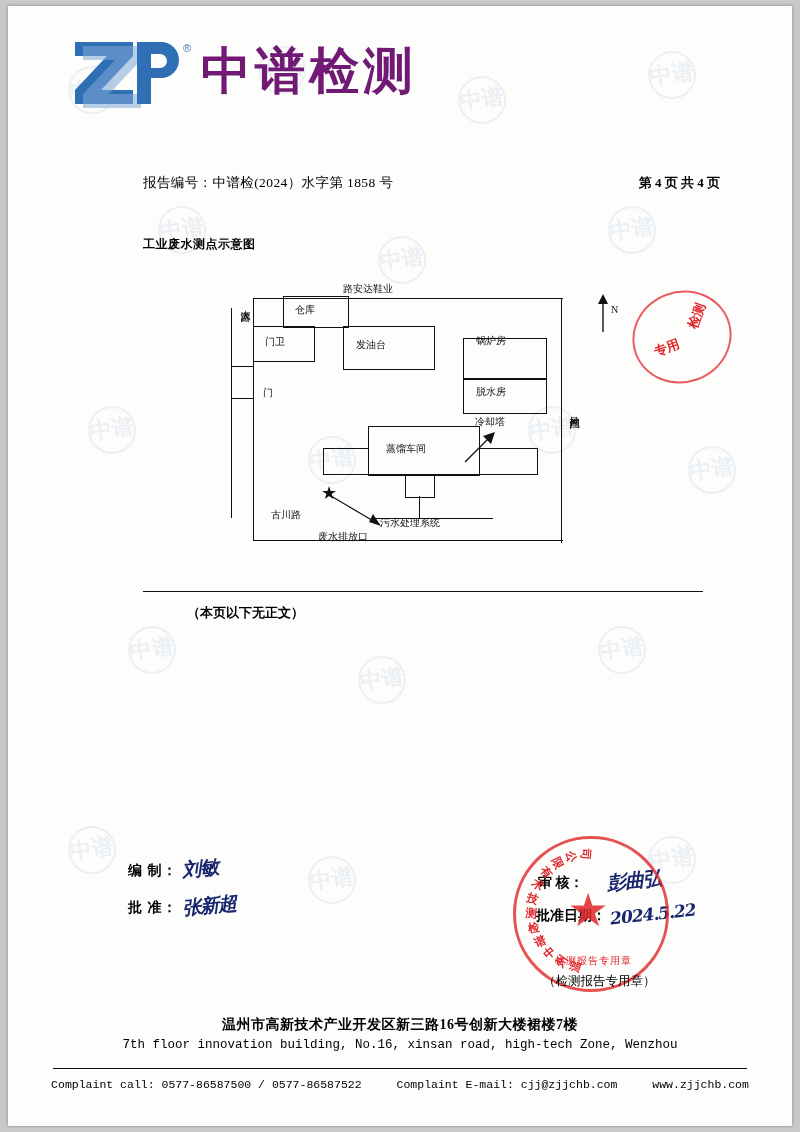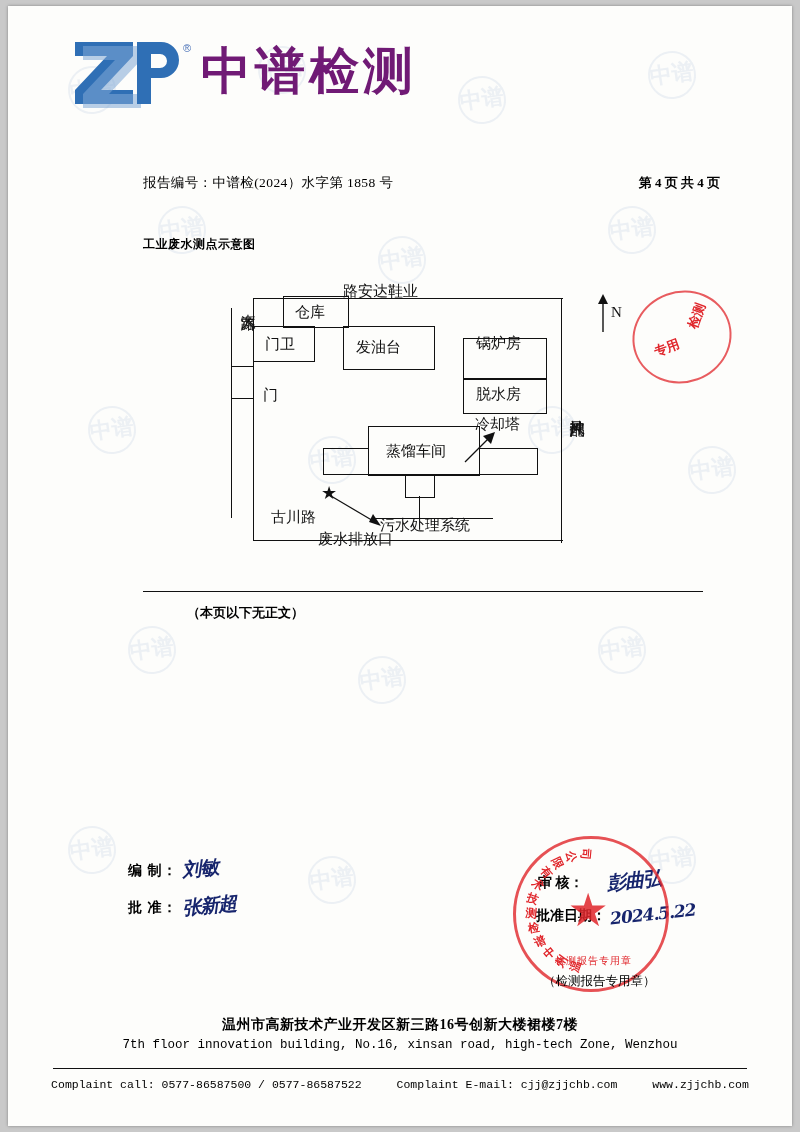--- a/index.html
+++ b/index.html
@@ -32,21 +32,21 @@
     position:absolute;left:130px;top:2px;
     font-size:50px;letter-spacing:4px;color:#701a75;font-weight:bold;
     font-family:"DejaVu Sans","Liberation Sans",sans-serif;
   }
   
   #report-no{position:absolute;left:135px;top:168px;font-size:13.5px;font-weight:normal;letter-spacing:.4px;}
   #page-no{position:absolute;right:72px;top:168px;font-size:13px;font-weight:bold;text-align:right;}
   #fig-title{position:absolute;left:135px;top:230px;font-size:12px;font-weight:bold;letter-spacing:.5px;}
   
   #diagram{position:absolute;left:135px;top:272px;width:560px;height:300px;}
-  #diagram .lbl{position:absolute;font-size:15px;color:#111;white-space:nowrap;font-family:"Liberation Serif",serif;}
+  #diagram .lbl{position:absolute;font-size:10px;color:#111;white-space:nowrap;font-family:"Liberation Serif",serif;}
   #diagram .box{position:absolute;border:1.3px solid #111;background:transparent;}
   #diagram .ln{position:absolute;background:#111;}
   .vtext{writing-mode:vertical-rl;text-orientation:upright;letter-spacing:1px;}
   
   .hrule{position:absolute;background:#111;height:1.2px;}
   #noteline{position:absolute;left:135px;top:598px;font-size:13px;font-weight:bold;margin-left:44px;}
   #sign-block{position:absolute;left:120px;top:845px;font-size:14px;font-weight:bold;line-height:34px;letter-spacing:1px;}
   #review-label{position:absolute;left:530px;top:862px;font-size:14px;font-weight:bold;}
   #stamp-note{position:absolute;left:535px;top:967px;font-size:12.5px;}
   

